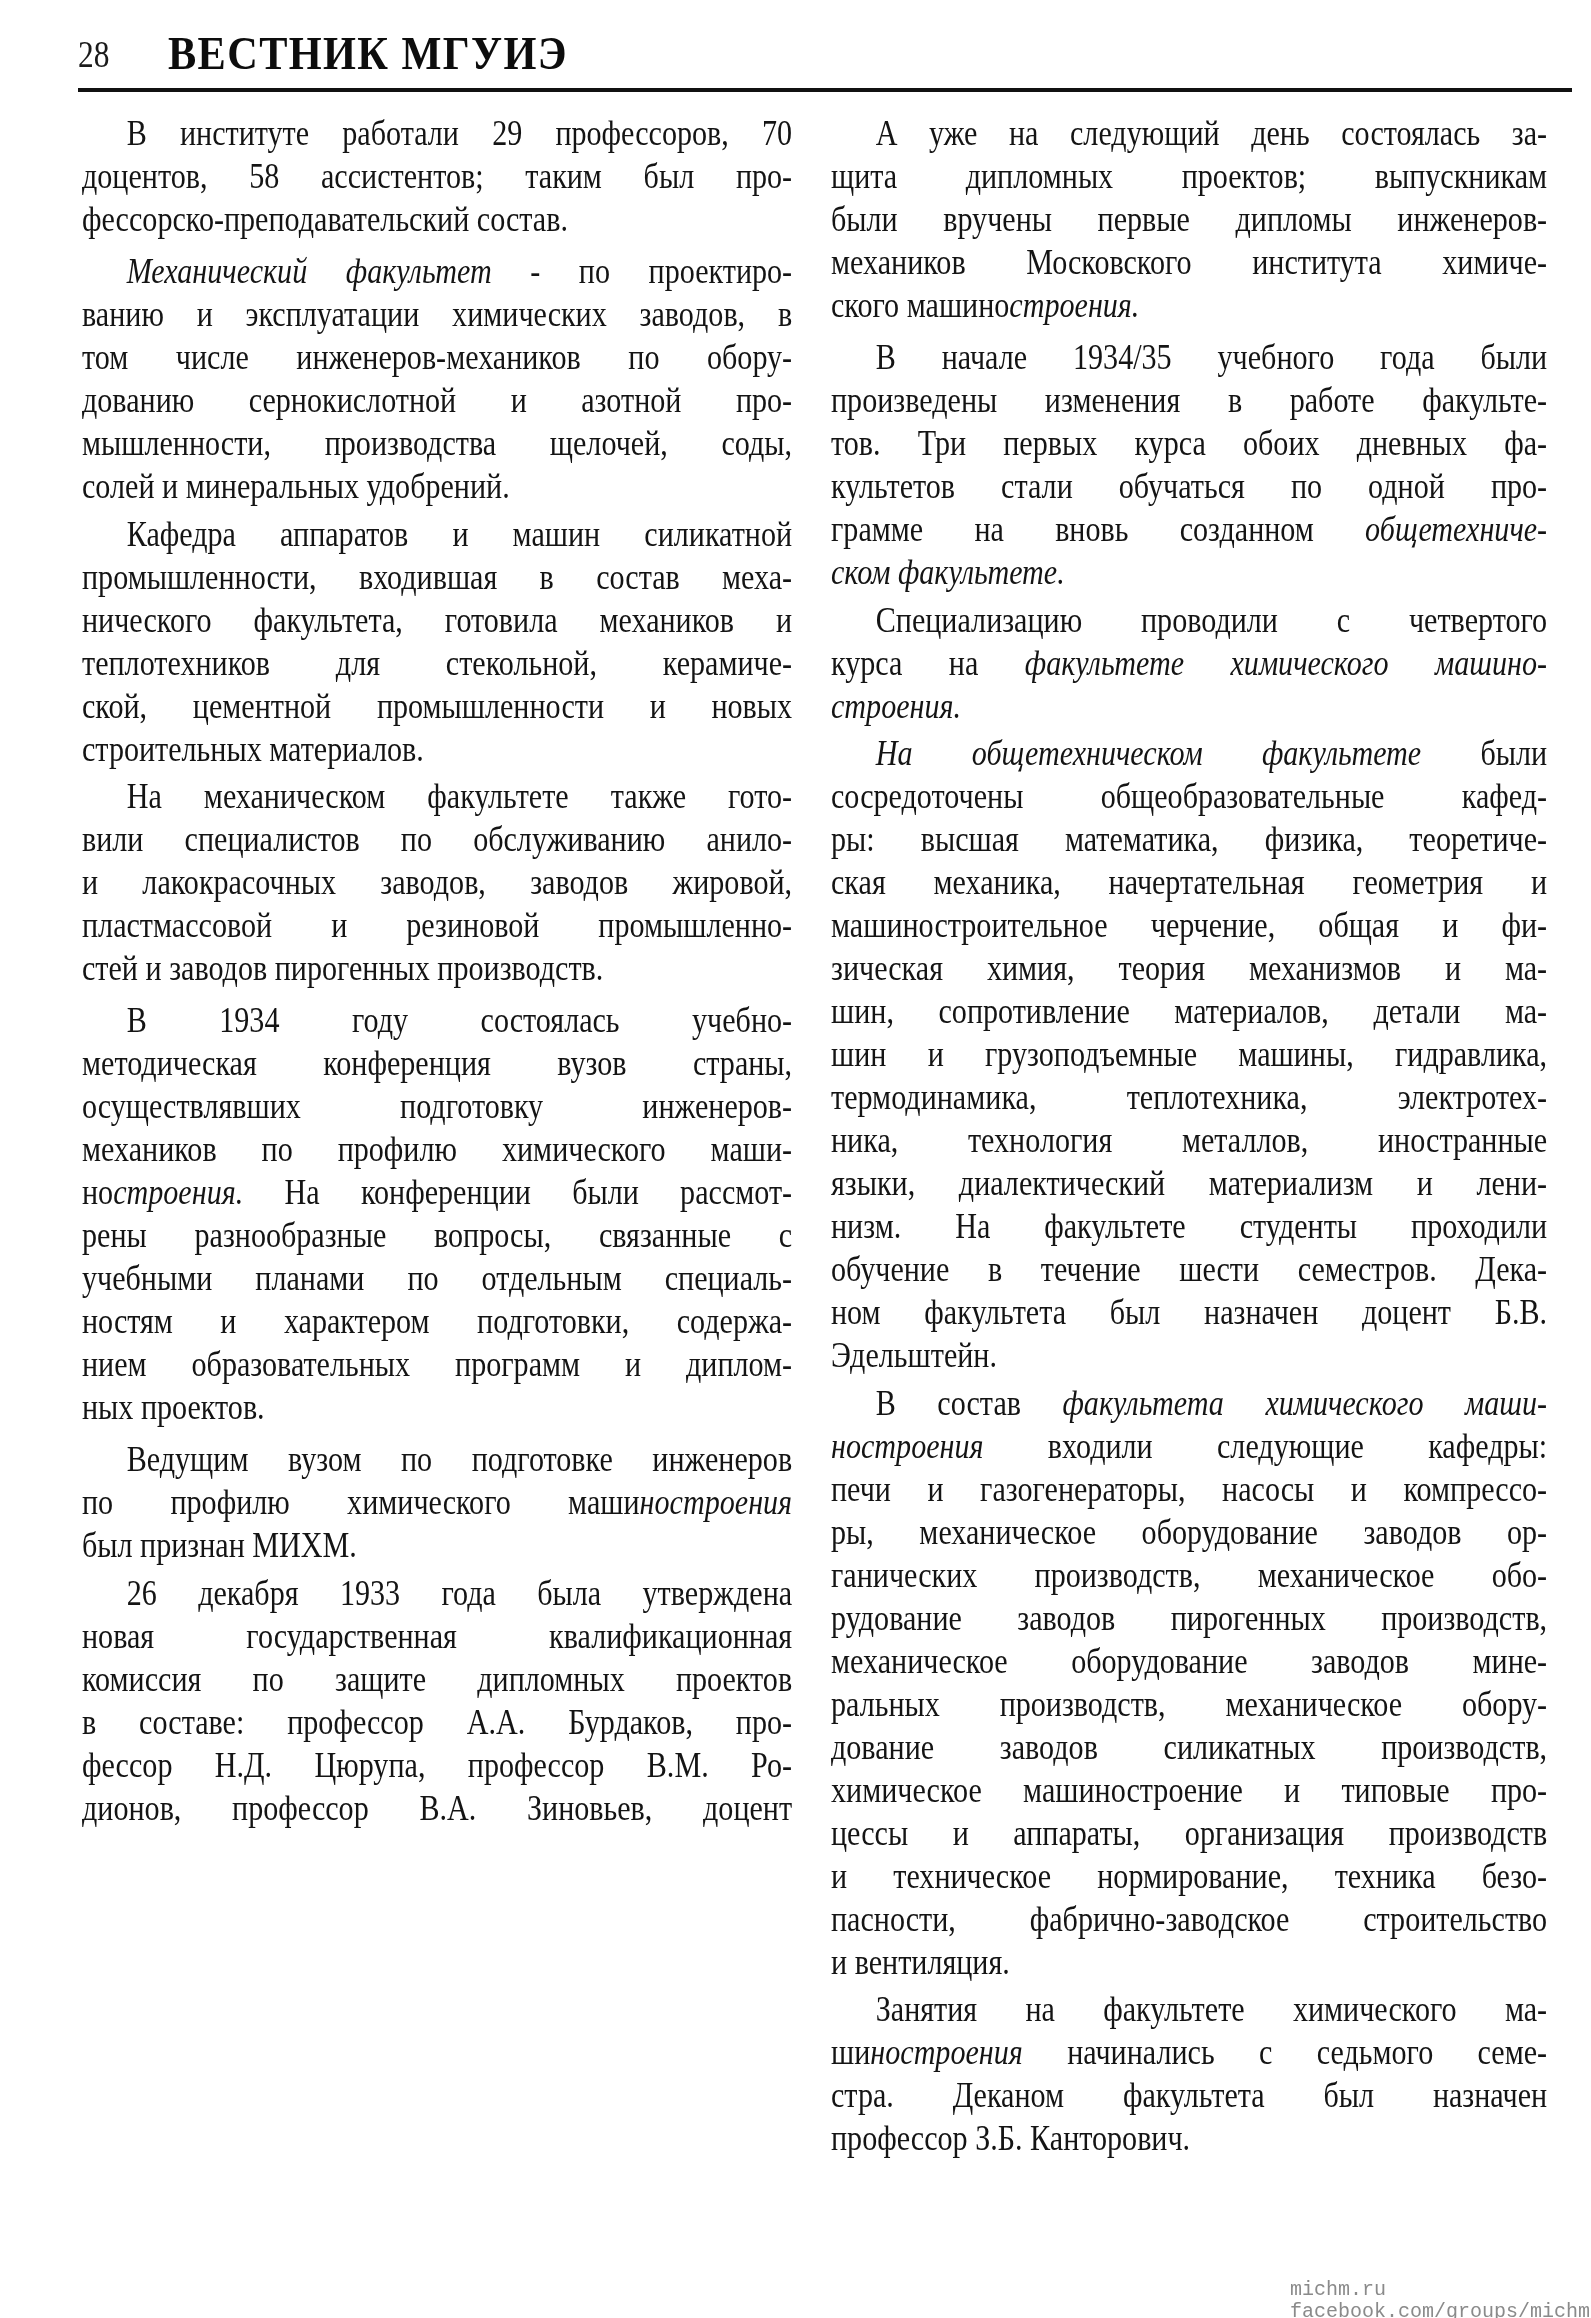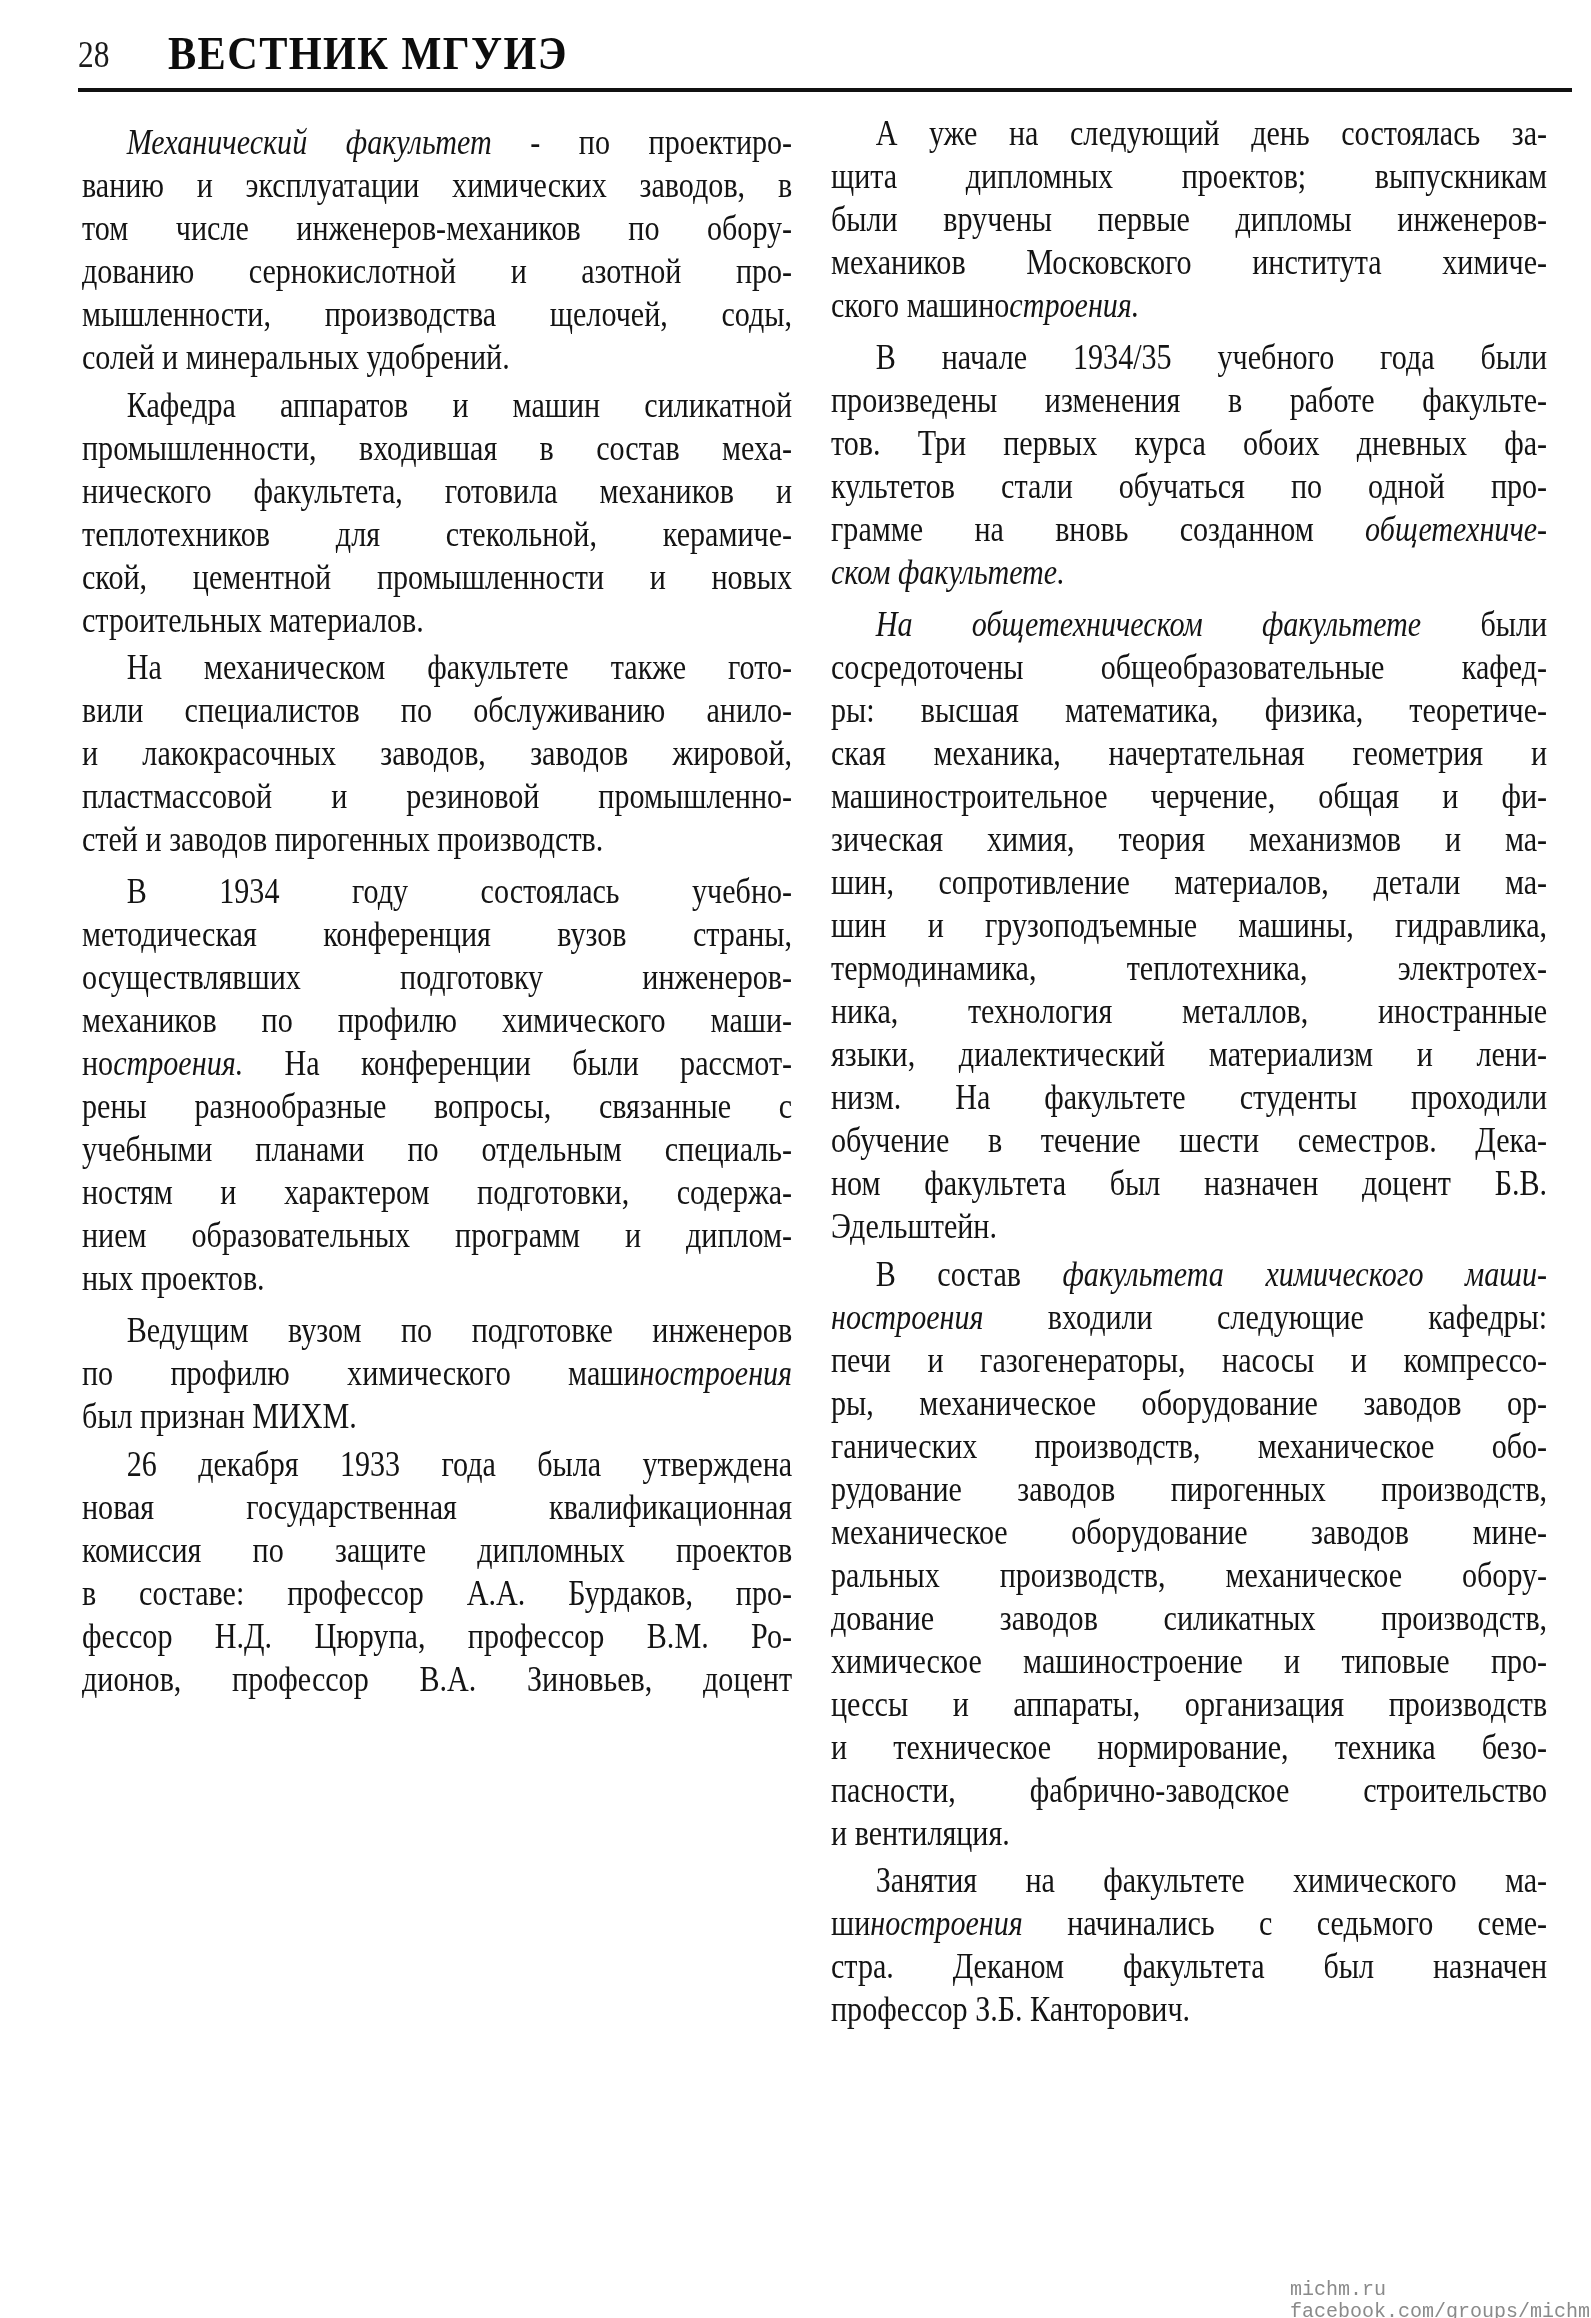--- a/index.html
+++ b/index.html
@@ -22,20 +22,25 @@
 </head>
 <body>
 
 <div class="header">
   <span class="page-num">28</span>
   <span class="journal-title">ВЕСТНИК МГУИЭ</span>
 </div>
 <div class="rule"></div>
 
 <div class="col left" id="col-left">
+    <div class="para">
+      <span class="line indent">В институте работали 29 профессоров, 70</span>
+      <span class="line">доцентов, 58 ассистентов; таким был про-</span>
+      <span class="line last">фессорско-преподавательский состав.</span>
+    </div>
     <span class="gap"></span>
     <span class="gap"></span>
     <div class="para">
       <span class="line indent"><span class="it">Механический факультет</span> - по проектиро-</span>
       <span class="line">ванию и эксплуатации химических заводов, в</span>
       <span class="line">том числе инженеров-механиков по обору-</span>
       <span class="line">дованию сернокислотной и азотной про-</span>
       <span class="line">мышленности, производства щелочей, соды,</span>
       <span class="line last">солей и минеральных удобрений.</span>
     </div>
@@ -99,20 +104,25 @@
     <span class="gap"></span>
     <div class="para">
       <span class="line indent">В начале 1934/35 учебного года были</span>
       <span class="line">произведены изменения в работе факульте-</span>
       <span class="line">тов. Три первых курса обоих дневных фа-</span>
       <span class="line">культетов стали обучаться по одной про-</span>
       <span class="line">грамме на вновь созданном <span class="it">общетехниче-</span></span>
       <span class="line last"><span class="it">ском факультете.</span></span>
     </div>
     <span class="gap"></span>
+    <div class="para">
+      <span class="line indent">Специализацию проводили с четвертого</span>
+      <span class="line">курса на <span class="it">факультете химического машино-</span></span>
+      <span class="line last"><span class="it">строения.</span></span>
+    </div>
     <span class="gap"></span>
     <div class="para">
       <span class="line indent"><span class="it">На общетехническом факультете</span> были</span>
       <span class="line">сосредоточены общеобразовательные кафед-</span>
       <span class="line">ры: высшая математика, физика, теоретиче-</span>
       <span class="line">ская механика, начертательная геометрия и</span>
       <span class="line">машиностроительное черчение, общая и фи-</span>
       <span class="line">зическая химия, теория механизмов и ма-</span>
       <span class="line">шин, сопротивление материалов, детали ма-</span>
       <span class="line">шин и грузоподъемные машины, гидравлика,</span>

